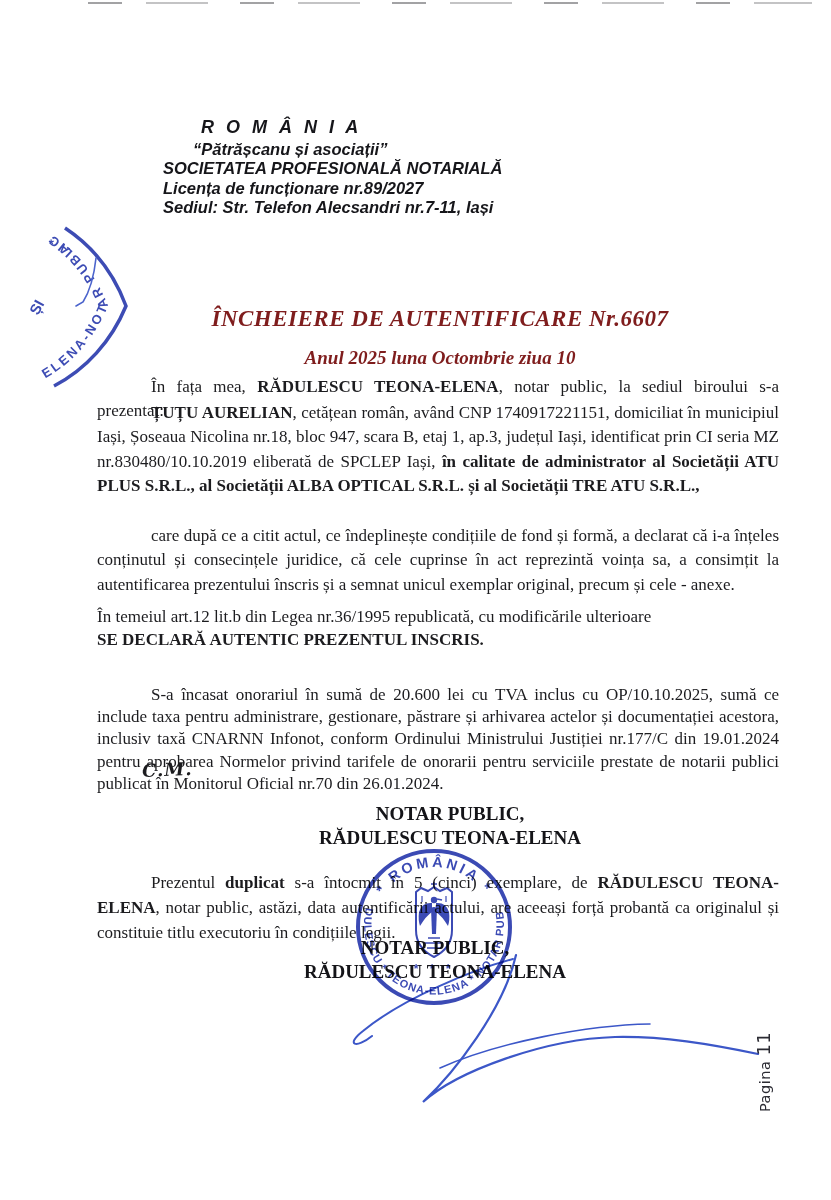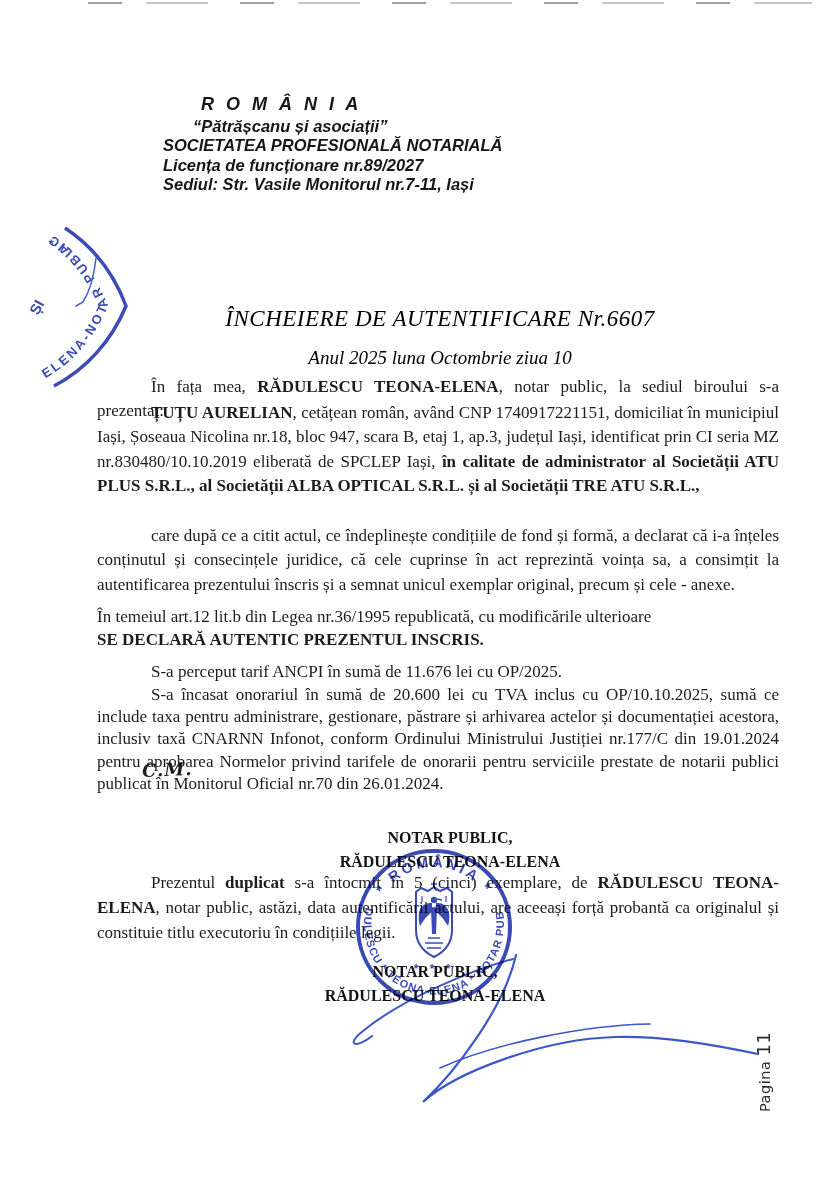--- a/index.html
+++ b/index.html
@@ -10,47 +10,47 @@
   }
   
   .scan-edge{
     position:absolute; top:2px; left:88px; width:724px; height:2px; opacity:.55;
     background:repeating-linear-gradient(90deg,
       rgba(15,15,20,.7) 0 34px, transparent 34px 58px,
       rgba(15,15,20,.45) 58px 120px, transparent 120px 152px);
   }
   
   .letterhead{
-    position:absolute; left:163px; top:95px;
+    position:absolute; left:163px; top:118px;
     font-family:"Liberation Sans", sans-serif; font-weight:bold; font-style:italic;
     font-size:16.5px; line-height:19.5px; color:#16161a; white-space:nowrap;
   }
   .lh-country{font-size:18px; letter-spacing:3.5px; margin-left:38px; margin-bottom:2px;}
   .lh-quote{margin-left:30px;}
   
   .title-block{position:absolute; left:120px; top:306px; width:640px; text-align:center;
-    font-weight:normal; font-style:italic; color:#000000;}
+    font-weight:bold; font-style:italic; color:#7f1d1d;}
   .title-main{font-size:23px; letter-spacing:.5px;}
   .title-sub{font-size:19px; margin-top:15px;}
   
   .bp{position:absolute; left:85px; width:682px; margin:12px;
     font-size:17px; line-height:24.4px; text-align:justify;}
   .indent{text-indent:54px;}
   .center{text-align:left; text-indent:0;}
   .bold{font-weight:bold;}
   b{font-weight:bold;}
   .p1{top:363px;} .p2{top:389px;} .p3{top:512px;}
   .temei{top:593px;} .decl{top:616px;}
   .tarif{top:648px;} .onorariu{top:672px; line-height:22.2px;}
   .p7{top:858px; line-height:25px;}
   .cm{position:absolute; left:142px; top:759px; font-family:"DejaVu Serif", serif;
     font-style:italic; font-weight:bold; font-size:18px; transform:rotate(-2deg); letter-spacing:1px;}
   
   .sig-block{position:absolute; width:640px; text-align:center; font-weight:bold;
-    font-size:16px; line-height:23.5px; color:#141418;margin-top:24px;}
+    font-size:19px; line-height:23.5px; color:#141418;}
   .sig1{left:130px; top:802px;}
   .sig2{left:115px; top:936px; z-index:2;}
   
   .stamp-left{position:absolute; left:-90px; top:224px; mix-blend-mode:multiply; opacity:.92;}
   .stamp-round{position:absolute; left:342px; top:842px; mix-blend-mode:multiply; opacity:.93; z-index:3;}
   .signature-svg{position:absolute; left:320px; top:930px; mix-blend-mode:multiply; z-index:4;}
   .stamp-stroke{stroke:var(--stamp_blue,#2c3cae); fill:none;}
   .stamp-fill{fill:var(--stamp_blue,#2c3cae);}
   .stamp-text{fill:var(--stamp_blue,#2c3cae); font-family:"Liberation Sans", sans-serif; font-weight:bold;}
   .sig-stroke{stroke:var(--signature_blue,#3c57c8); fill:none; stroke-linecap:round;}
@@ -67,21 +67,21 @@
 
 <div class="page">
 
   <div class="scan-edge"></div>
 
   <div class="letterhead">
     <div class="lh-country">R O M Â N I A</div>
     <div class="lh-line lh-quote">“Pătrășcanu și asociații”</div>
     <div class="lh-line">SOCIETATEA PROFESIONALĂ NOTARIALĂ</div>
     <div class="lh-line">Licența de funcționare nr.89/2027</div>
-    <div class="lh-line">Sediul: Str. Vasile Monitorul nr.7-11, Iași</div>
+    <div class="lh-line">Sediul: Str. Telefon Alecsandri nr.7-11, Iași</div>
   </div>
 
   <svg class="stamp-left" width="230" height="168" viewBox="0 0 230 168">
     <path class="stamp-stroke" stroke-width="3.5" d="M 155,4 A 150,162 0 0 1 216,82 A 150,162 0 0 1 144,162"></path>
     <path id="lsArc" fill="none" d="M 128,158 A 136,150 0 0 0 198,82 A 136,150 0 0 0 138,8"></path>
     <text class="stamp-text" font-size="13" letter-spacing="2.5">
       <textPath href="#lsArc" startOffset="4%">ELENA-NOTAR PUBLIC *</textPath>
     </text>
     <text class="stamp-text" font-size="13" letter-spacing="2.5">
       <textPath href="#lsArc" startOffset="86%">A *</textPath>
@@ -97,21 +97,20 @@
 
   <p class="bp indent p1"><span>În fața mea, </span><b>RĂDULESCU TEONA-ELENA</b><span>, notar public, la sediul biroului s-a prezentat:</span></p>
 
   <p class="bp indent p2"><b>ȚUȚU AURELIAN</b><span>, cetățean român, având CNP 1740917221151, domiciliat în municipiul Iași, Șoseaua Nicolina nr.18, bloc 947, scara B, etaj 1, ap.3, județul Iași, identificat prin CI seria MZ nr.830480/10.10.2019 eliberată de SPCLEP Iași, </span><b>în calitate de administrator al Societății ATU PLUS S.R.L., al Societății ALBA OPTICAL S.R.L. și al Societății TRE ATU S.R.L.,</b></p>
 
   <p class="bp indent p3">care după ce a citit actul, ce îndeplinește condițiile de fond și formă, a declarat că i-a înțeles conținutul și consecințele juridice, că cele cuprinse în act reprezintă voința sa, a consimțit la autentificarea prezentului înscris și a semnat unicul  exemplar original, precum și cele - anexe.</p>
 
   <p class="bp center temei">În temeiul art.12 lit.b din Legea nr.36/1995 republicată, cu modificările ulterioare</p>
   <p class="bp center bold decl">SE DECLARĂ AUTENTIC PREZENTUL INSCRIS.</p>
 
-  <p class="bp indent tarif">S-a perceput tarif ANCPI în sumă de 11.676 lei cu OP/2025.</p>
   <p class="bp indent onorariu">S-a încasat onorariul în sumă de 20.600 lei cu TVA inclus cu OP/10.10.2025, sumă ce include taxa pentru administrare, gestionare, păstrare și arhivarea actelor și documentației acestora, inclusiv taxă CNARNN Infonot, conform Ordinului Ministrului Justiției nr.177/C din 19.01.2024 pentru aprobarea Normelor privind tarifele de onorarii pentru serviciile prestate de notarii publici publicat în Monitorul Oficial nr.70 din 26.01.2024.</p>
 
   <div class="cm">C.M.</div>
 
   <div class="sig-block sig1">
     <div>NOTAR PUBLIC,</div>
     <div>RĂDULESCU TEONA-ELENA</div>
   </div>
 
   <p class="bp indent p7"><span>Prezentul </span><b>duplicat</b><span> s-a întocmit în 5 (cinci) exemplare, de </span><b>RĂDULESCU TEONA-ELENA</b><span>, notar public, astăzi, data autentificării actului, are aceeași forță probantă ca originalul și constituie titlu executoriu în condițiile legii.</span></p>

